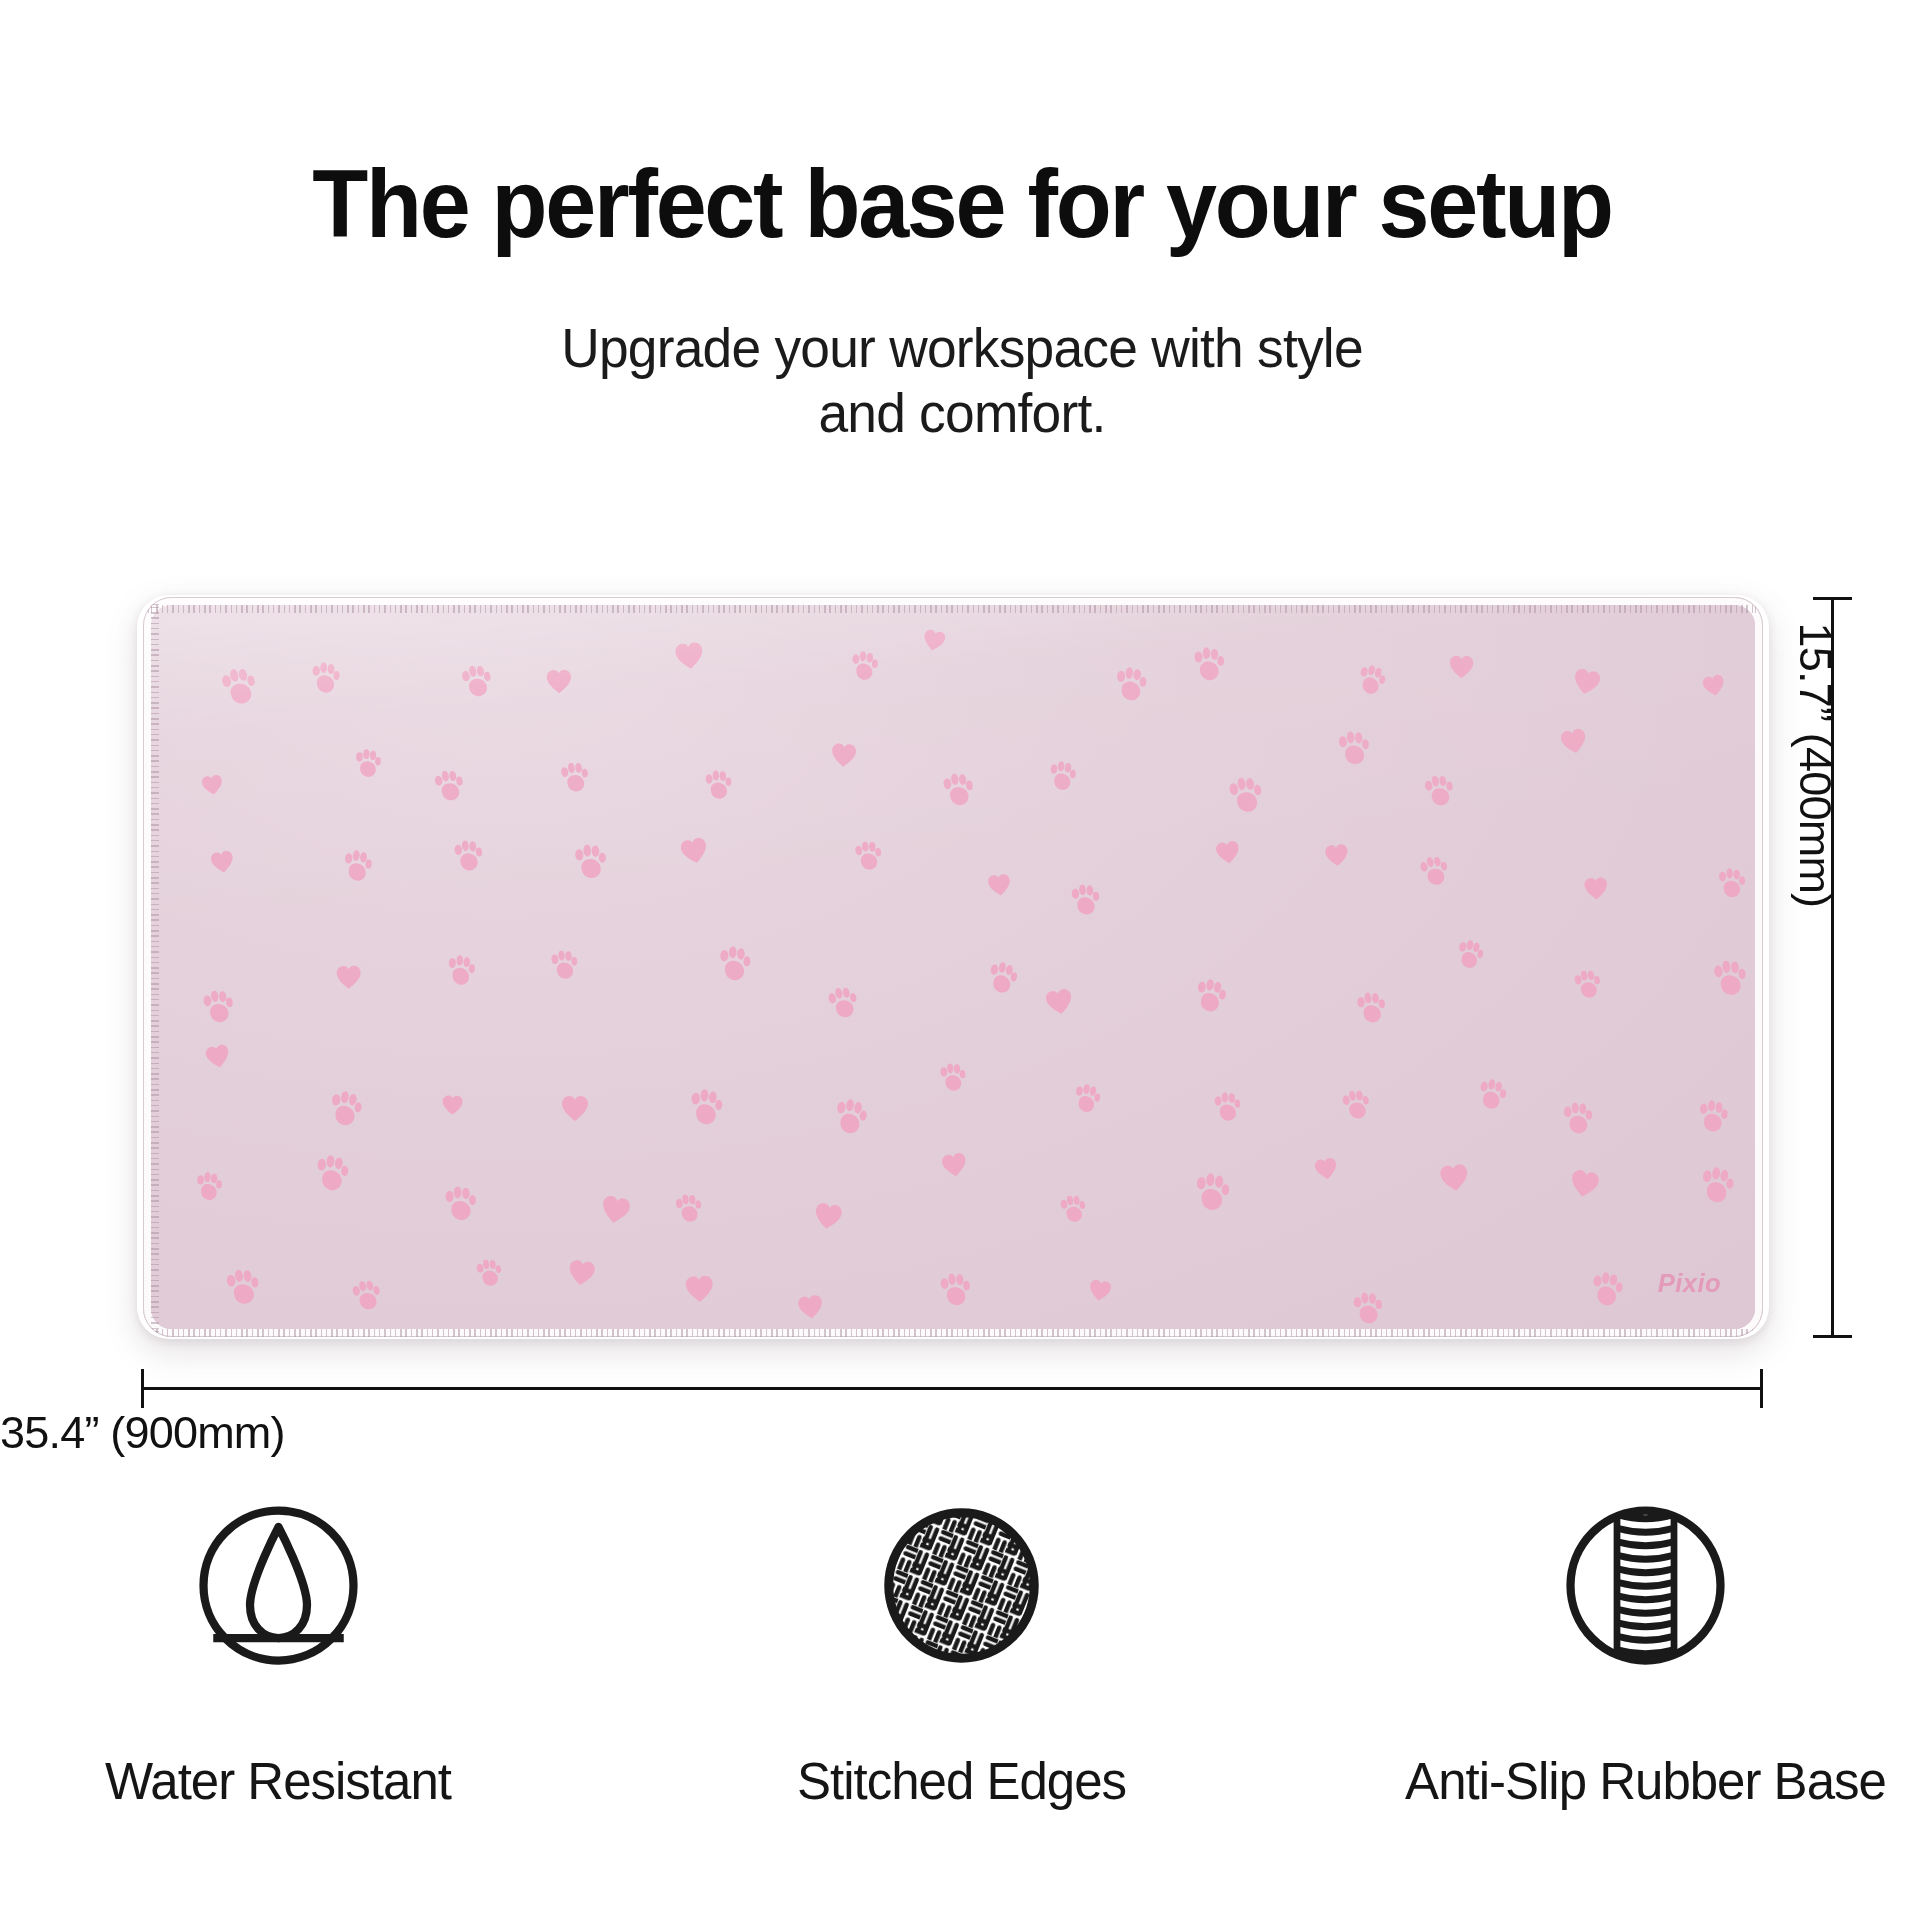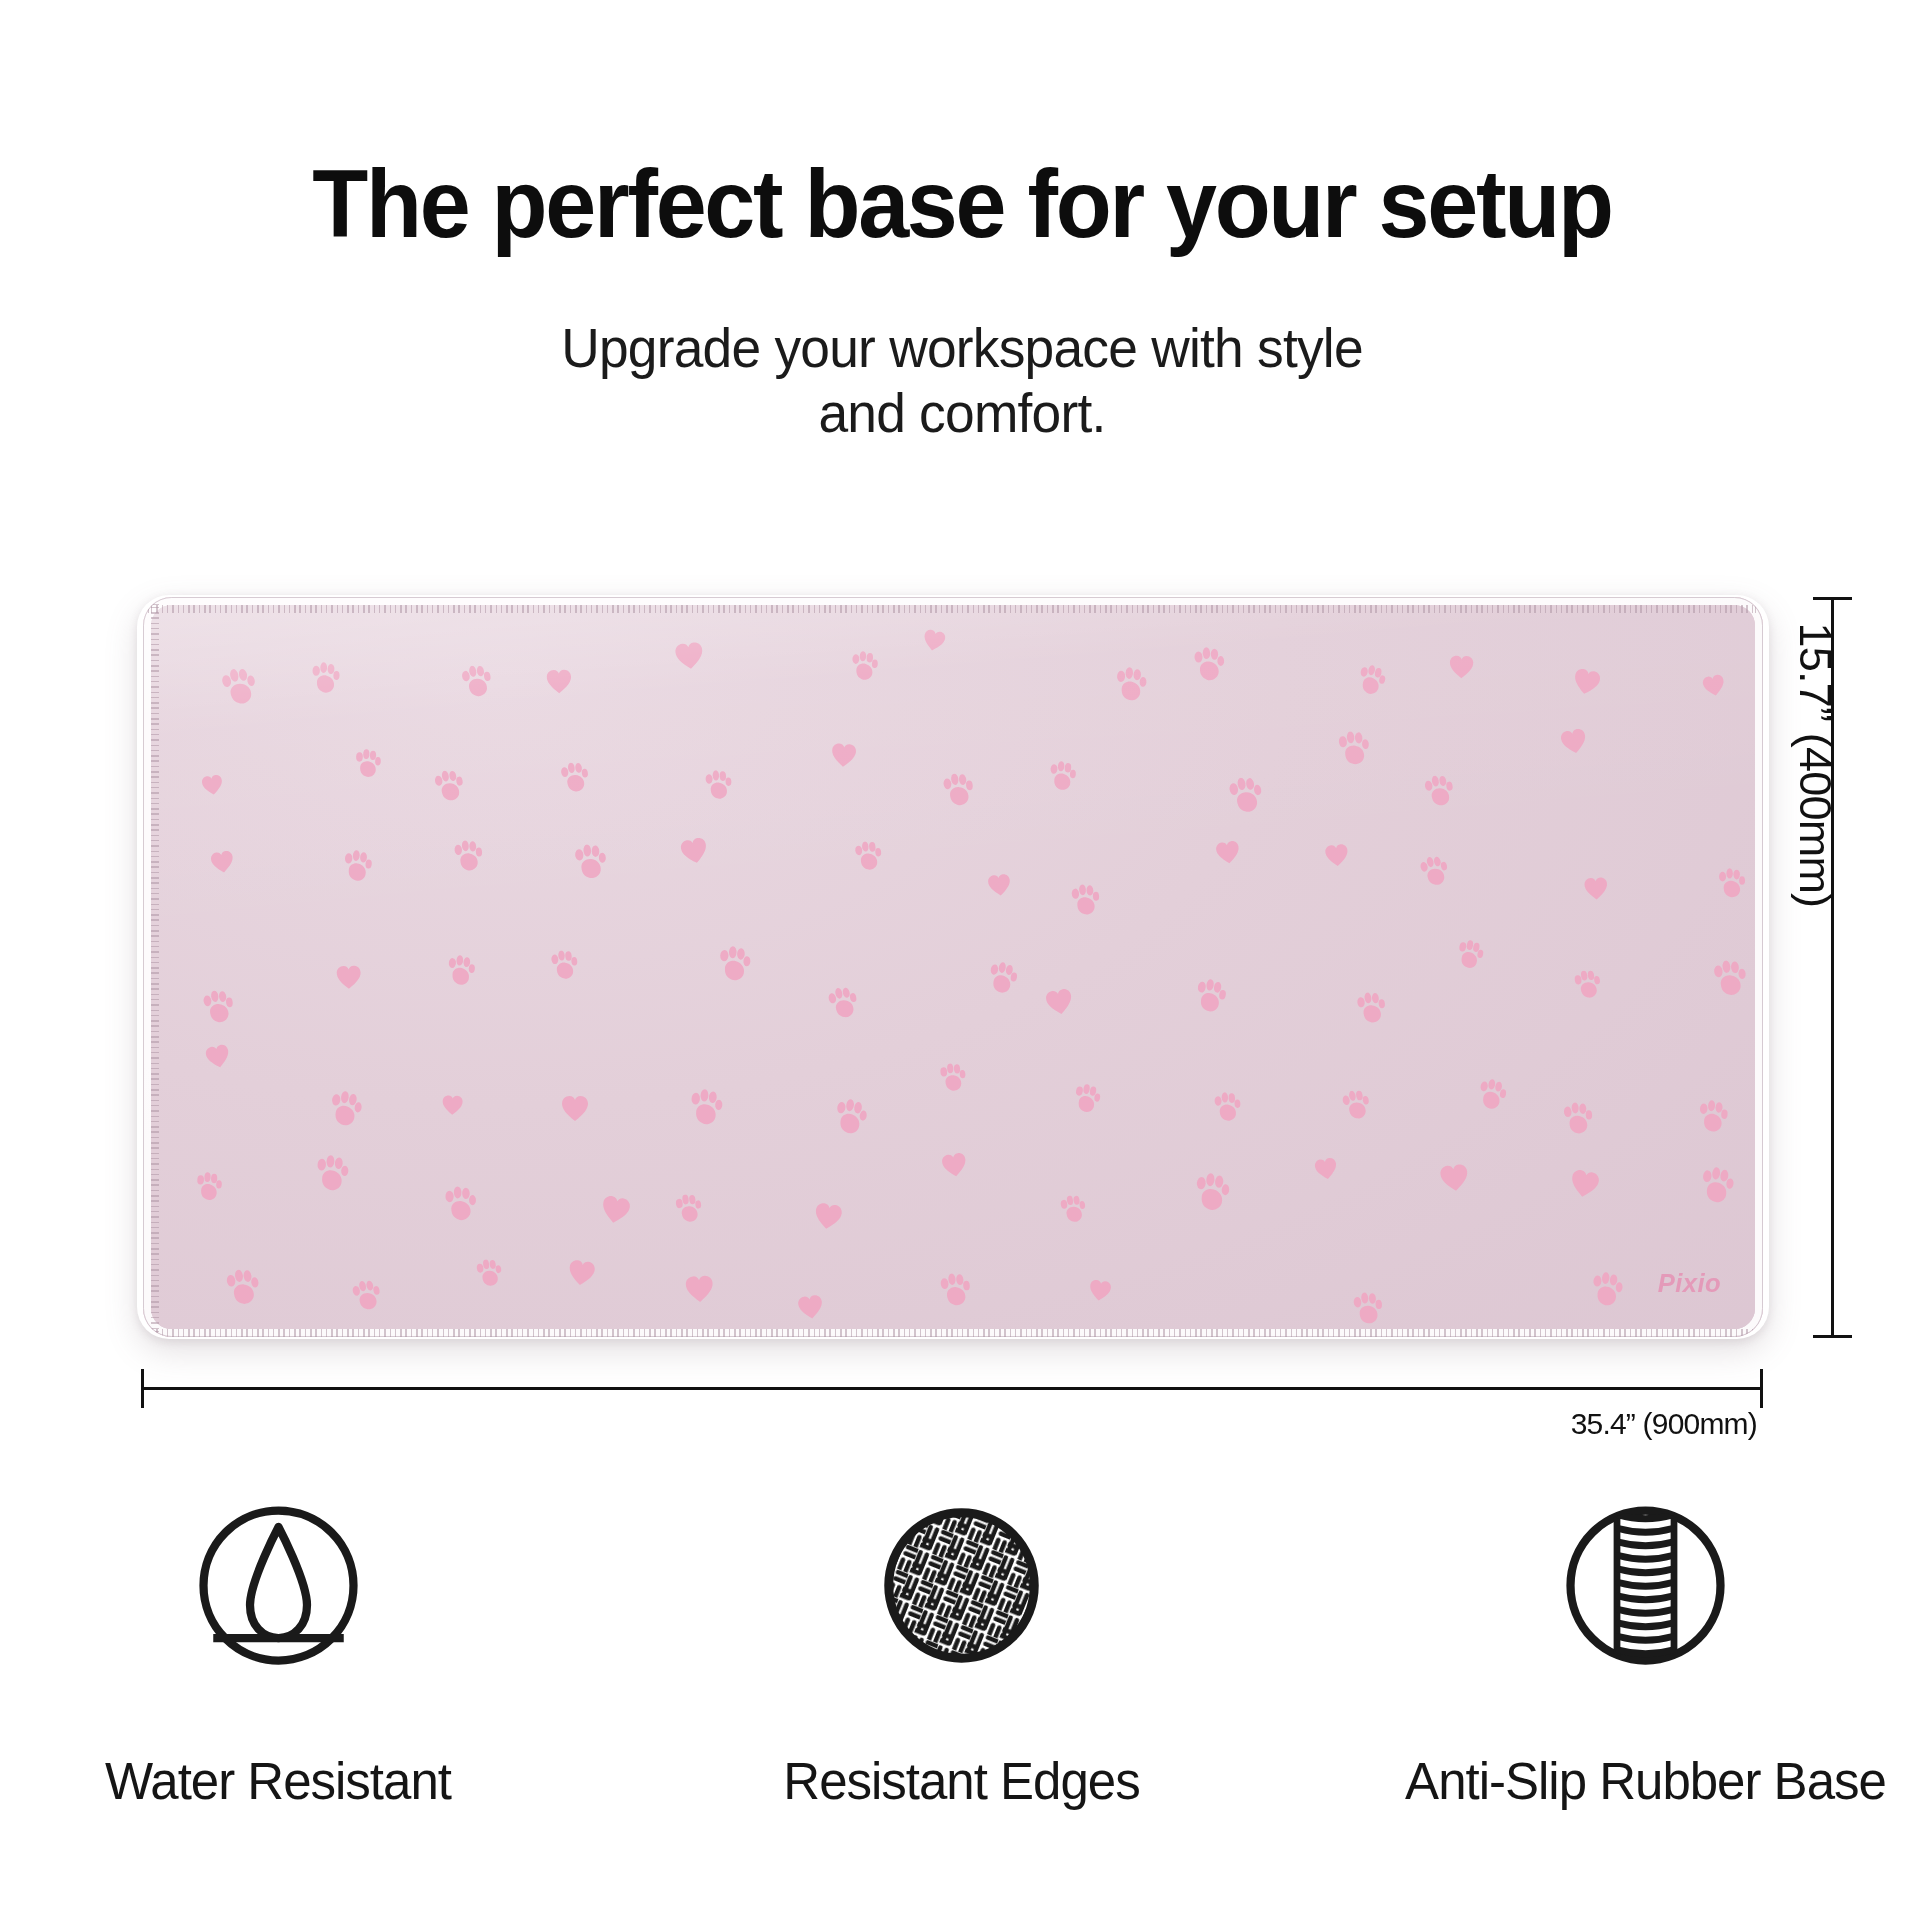--- a/index.html
+++ b/index.html
@@ -90,23 +90,23 @@
     position:absolute; left:1845px; top:597px; width:740px; height:60px;
     transform:rotate(90deg); transform-origin:0 0;
     font-size:45px; letter-spacing:-0.8px; color:#111;
     display:flex; align-items:center; justify-content:flex-start;
     padding-left:25.6px; box-sizing:border-box;
   }
   #dim-h{position:absolute; left:143px; top:1387px; width:1620px; height:3px; background:#111;}
   #dim-h-cap-l{position:absolute; left:141px; top:1369px; width:3px; height:39px; background:#111;}
   #dim-h-cap-r{position:absolute; left:1760px; top:1369px; width:3px; height:39px; background:#111;}
   #dim-h-label{
-    position:absolute; left:0; top:1407px; width:1763px; text-align:right;
+    position:absolute; left:0; top:1407px; width:1763px; 
     padding-right:6px; box-sizing:border-box;
-    font-size:30px; letter-spacing:-0.8px; color:#111;
+    font-size:45px; letter-spacing:-0.8px; color:#111;
   }
 
   
   #features{position:absolute; left:0; top:1503px; width:1656px; height:361px;}
   .feature{position:absolute; top:0; width:571px; text-align:center;}
   .feature .ficon{display:inline-block; width:165px; height:165px;}
   .feature .flabel{
     display:block; margin-top:81px;
     font-size:51px; font-weight:400; letter-spacing:-1px; color:#151515;
     white-space:nowrap;
@@ -853,21 +853,21 @@
             </g>
           </pattern>
         </defs>
         <circle cx="110" cy="110" r="100" fill="#1a1a1a"></circle>
         <g clip-path="url(#wclip)">
           <circle cx="110" cy="110" r="93" fill="url(#weave)"></circle>
         </g>
         <circle cx="110" cy="110" r="97" fill="none" stroke="#1a1a1a" stroke-width="12"></circle>
       </svg>
     </span>
-    <span class="flabel">Resistant Edges</span>
+    <span class="flabel">Stitched Edges</span>
   </div>
 
   <div class="feature" id="feature-2">
     <span class="ficon">
       <svg viewBox="0 0 220 220" width="165" height="165">
         <defs>
             <clipPath id="rclip">
               <circle cx="110" cy="110" r="100"></circle>
             </clipPath>
           </defs>

